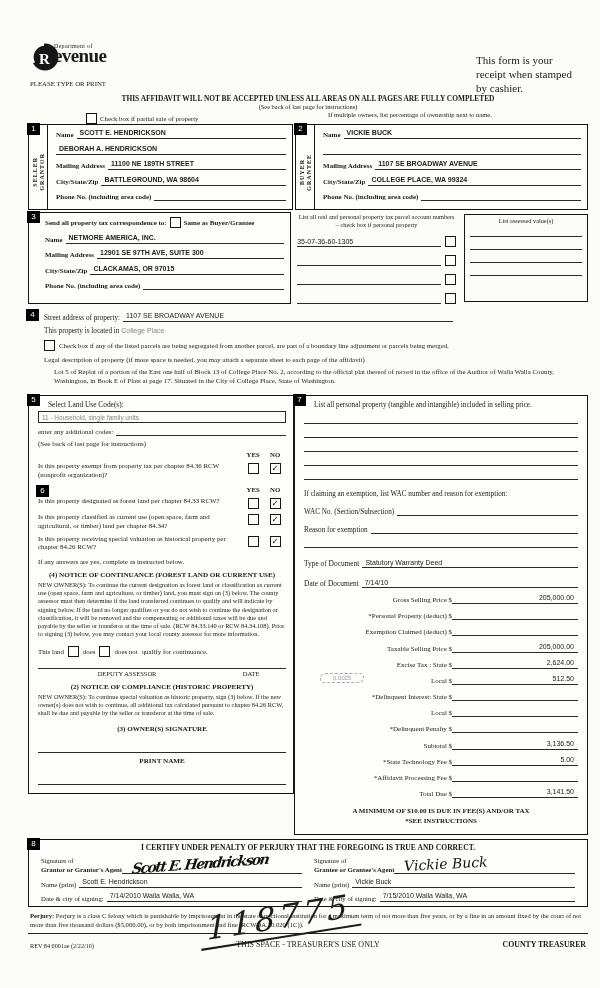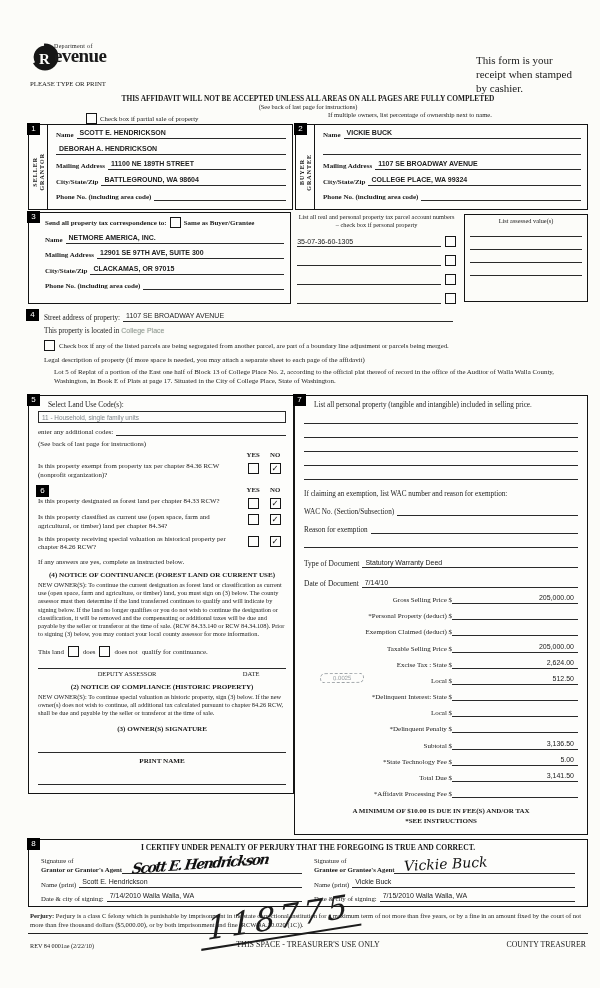--- a/index.html
+++ b/index.html
@@ -112,21 +112,21 @@
           transform:rotate(-3deg);padding-left:10px;color:#111;}
   .scrawl{font-weight:bold;letter-spacing:-1.5px;transform:rotate(-4deg) skewX(-12deg);}
   .nprow{display:flex;align-items:flex-end;font-size:6.8px;margin-top:4px;}
 
   
   .perjury{font-size:6.6px;line-height:1.35;margin-top:5px;padding:0 2px;}
   .rule{border-top:1px solid #222;margin-top:3px;}
   .footrow{display:flex;align-items:flex-end;margin-top:2px;padding:0 2px;}
   .revcode{width:140px;font-size:6.2px;margin-top:6px;}
   .tspace{flex:1;text-align:center;font-size:8px;}
-  .ctreas{width:140px;text-align:right;font-size:7.8px;font-weight:normal;}
+  .ctreas{width:140px;text-align:right;font-size:7.8px;font-weight:bold;}
   .receipt-no{position:absolute;left:200px;top:898px;font-family:"DejaVu Serif",serif;font-style:italic;
               font-size:32px;letter-spacing:4px;color:#1c1c1c;transform:rotate(-9deg) skewX(-8deg);
               border-bottom:2px solid #1c1c1c;padding:0 10px 0 6px;}
 </style>
 </head>
 <body>
 
 <div class="page">
   <div class="sheet">
 
@@ -449,26 +449,26 @@
           </div>
         <div class="mrow">
             <span class="mlabel">Subtotal  $</span>
             <span class="mline">3,136.50</span>
           </div>
         <div class="mrow">
             <span class="mlabel">*State Technology Fee  $</span>
             <span class="mline">5.00</span>
           </div>
         <div class="mrow">
+            <span class="mlabel">*Affidavit Processing Fee  $</span>
+            <span class="mline"></span>
+          </div>
+        <div class="mrow">
             <span class="mlabel">Total Due  $</span>
             <span class="mline">3,141.50</span>
-          </div>
-        <div class="mrow">
-            <span class="mlabel">*Affidavit Processing Fee  $</span>
-            <span class="mline"></span>
           </div>
 
         <div class="minnote">
           <div>A MINIMUM OF $10.00 IS DUE IN FEE(S) AND/OR TAX</div>
           <div>*SEE INSTRUCTIONS</div>
         </div>
       </div>
     </div>
 
     <div class="cert">

